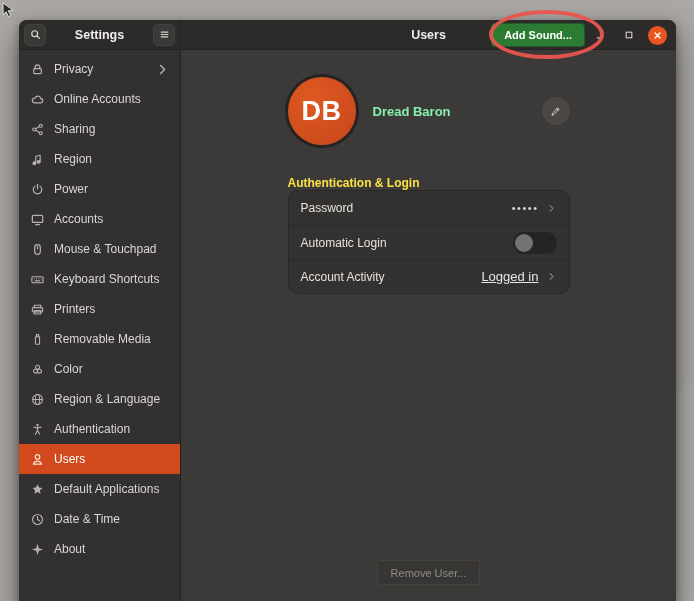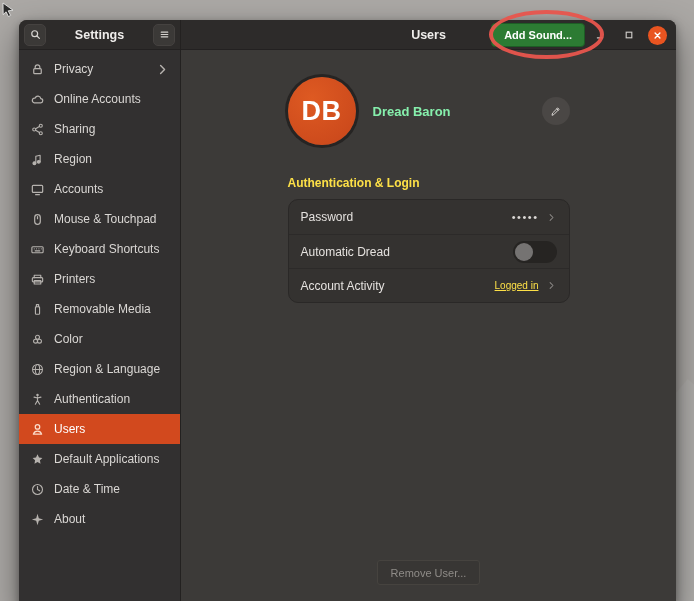--- a/index.html
+++ b/index.html
@@ -76,26 +76,26 @@
     display:flex; align-items:center; justify-content:center;
     color:#ffffff; font-size:27px; font-weight:bold; letter-spacing:0.5px;
   }
   .user-name { margin-left:17px; font-size:13px; font-weight:bold; color:#86efac; }
   .edit-btn {
     margin-left:auto; width:28px; height:28px; border-radius:50%; background:#4a4745;
     display:flex; align-items:center; justify-content:center; color:#dbd8d5; cursor:pointer;
   }
 
   .section-title { margin-top:31px; font-size:12px; font-weight:bold; color:#fde047; }
-  .card { margin-top:9px; background:#343230; border:1px solid #2a2827; border-radius:10px; }
+  .card { background:#343230; border:1px solid #2a2827; border-radius:10px; }
   .card-row { height:34px; display:flex; align-items:center; padding:0 12px; font-size:12px; color:#e5e2df; cursor:pointer; }
   .card-row + .card-row { border-top:1px solid #2c2a29; }
   .row-end { margin-left:auto; display:flex; align-items:center; gap:7px; }
   .pw-dots { font-size:11px; letter-spacing:1.5px; color:#dcd9d6; }
-  .dim-value { font-size:10px; color:#fde047;text-decoration:underline; }
+  .dim-value { font-size:13px; color:#e5e5e5;text-decoration:underline; }
   .chev { color:#8b8885; display:flex; }
 
   .toggle { margin-left:auto; width:44px; height:22px; border-radius:11px; background:#262422; position:relative; cursor:pointer; }
   .toggle .knob { position:absolute; left:2px; top:2px; width:18px; height:18px; border-radius:50%; background:#757372; }
 
   .remove-row { margin-top:auto; padding-bottom:24px; display:flex; justify-content:center; }
   .remove-btn {
     height:25px; padding:0 13px; background:#383634; border:1px solid #46433f; border-radius:3px;
     color:#8f8c88; font-size:11px; display:flex; align-items:center; cursor:pointer;
   }
@@ -191,20 +191,27 @@
 
     <div class="side-row">
       <svg viewBox="0 0 16 16" fill="none" stroke="currentColor" stroke-width="1.2" stroke-linecap="round" stroke-linejoin="round">
           <path d="M6.2 12V4.5l4.6-1v7"></path>
           <circle cx="4.7" cy="12" r="1.5" fill="currentColor"></circle>
           <circle cx="9.3" cy="10.5" r="1.5" fill="currentColor"></circle>
         </svg>
       <span>Region</span>
     </div>
 
+    <div class="side-row">
+      <svg viewBox="0 0 16 16" fill="none" stroke="currentColor" stroke-width="1.3" stroke-linecap="round">
+          <path d="M8 2.6v4.8"></path>
+          <path d="M5.4 4.4a4.5 4.5 0 1 0 5.2 0"></path>
+        </svg>
+      <span>Power</span>
+    </div>
 
     <div class="side-row">
       <svg viewBox="0 0 16 16" fill="none" stroke="currentColor" stroke-width="1.3" stroke-linecap="round" stroke-linejoin="round">
           <rect x="2.5" y="3.5" width="11" height="7.5" rx="1"></rect>
           <path d="M6 13.5h4"></path>
         </svg>
       <span>Accounts</span>
     </div>
 
     <div class="side-row">
@@ -322,21 +329,21 @@
             <span class="pw-dots">•••••</span>
             <span class="chev">
               <svg width="11" height="11" viewBox="0 0 16 16" fill="none" stroke="currentColor" stroke-width="1.5" stroke-linecap="round" stroke-linejoin="round">
                   <path d="M6 3.8L10.2 8 6 12.2"></path>
                 </svg>
             </span>
           </span>
         </div>
 
         <div class="card-row">
-          <span>Automatic Dread</span>
+          <span>Automatic Login</span>
           <div class="toggle">
             <div class="knob"></div>
           </div>
         </div>
 
         <div class="card-row">
           <span>Account Activity</span>
           <span class="row-end">
             <span class="dim-value">Logged in</span>
             <span class="chev">

